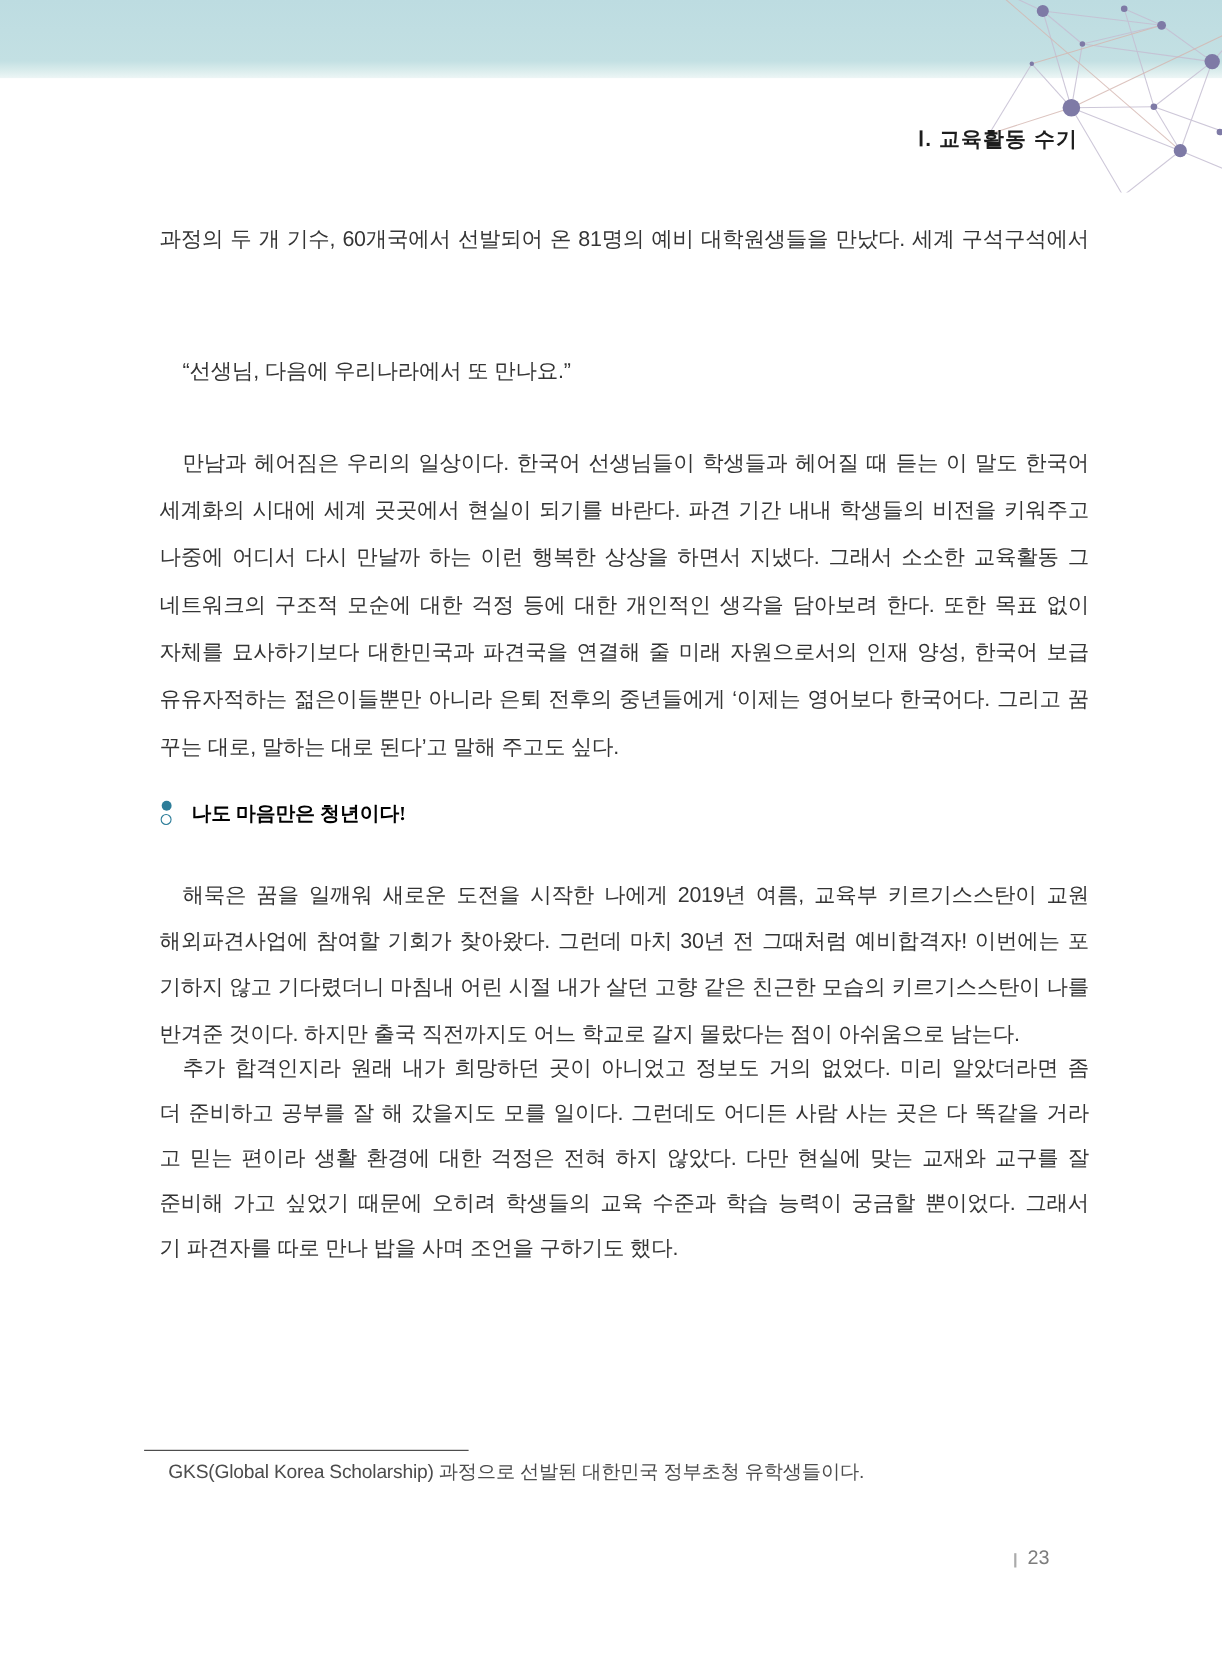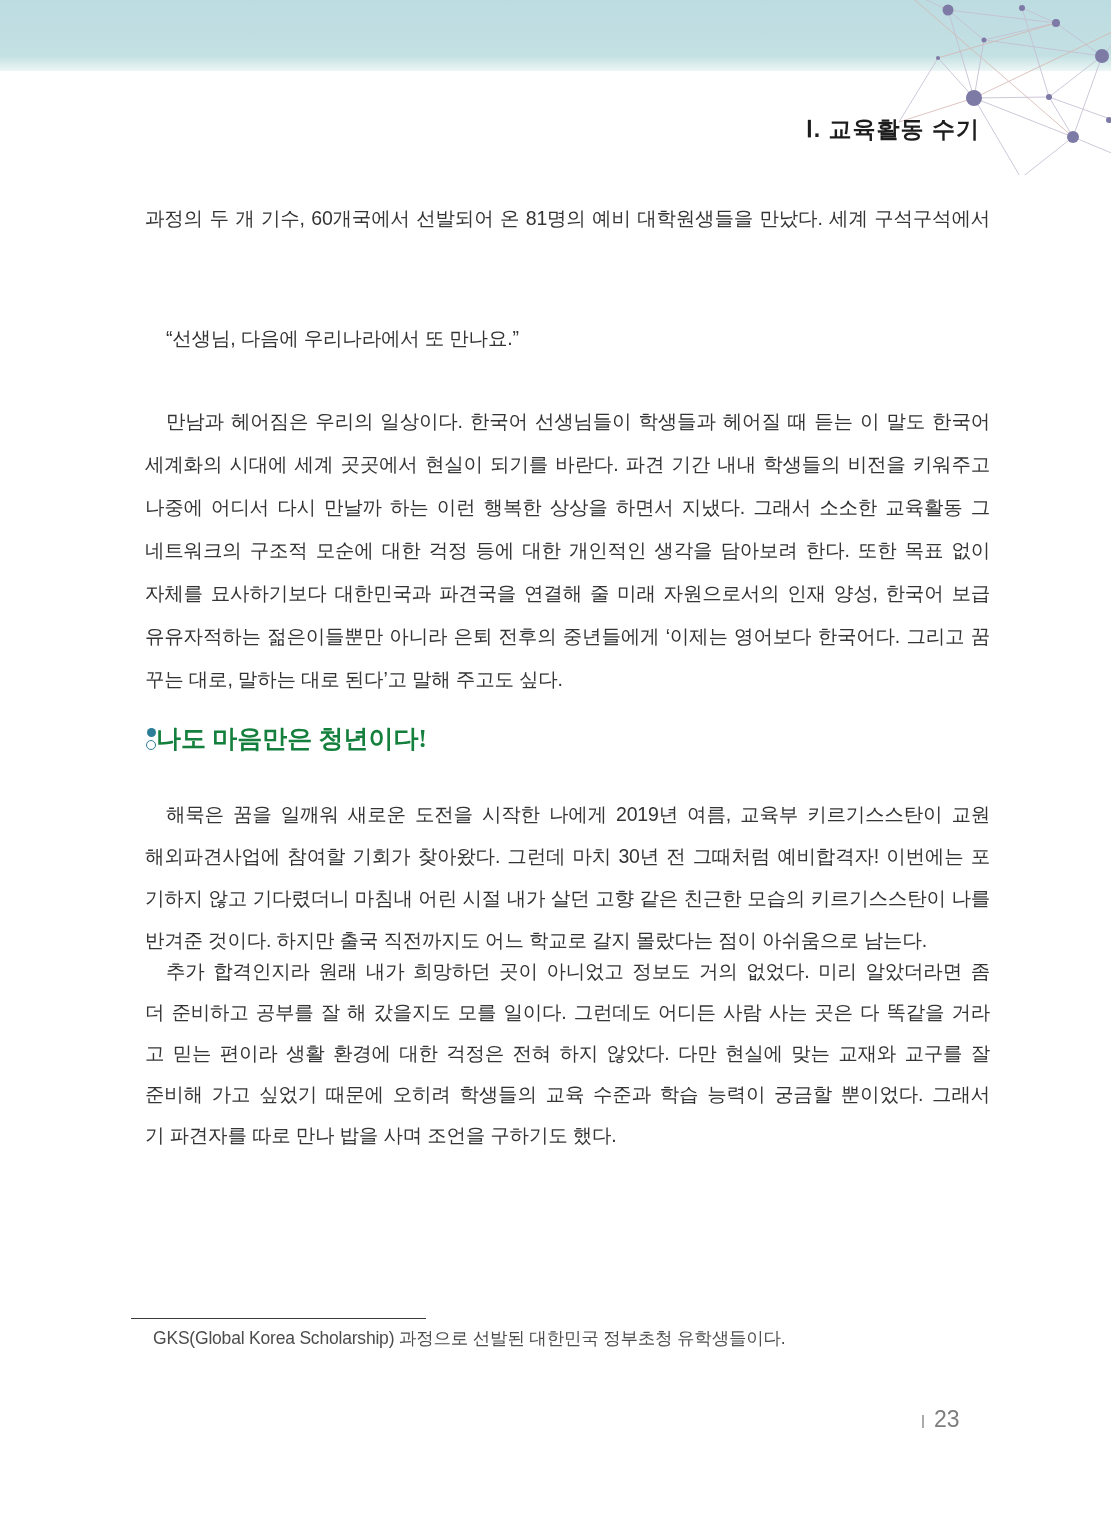--- a/index.html
+++ b/index.html
@@ -13,21 +13,21 @@
   
   .band{
     position:absolute;left:0;top:0;width:1111px;height:71px;
     background:linear-gradient(180deg,#bddce1 0%,#c3e0e3 78%,#d9ecec 90%,#edf6f6 100%);
   }
   
   .net{position:absolute;top:0;right:0;width:270px;height:175px;}
   
   .running-head{
     position:absolute;top:114px;right:131px;
-    font-size:23px;font-weight:700;color:#1d1d1d;letter-spacing:1px;
+    font-size:19px;font-weight:700;color:#1d1d1d;letter-spacing:1px;
   }
   
   .content{
     position:absolute;left:133px;width:845px;
     font-size:19.5px;color:#343434;letter-spacing:-0.2px;
   }
   .ln{
     height:43px;line-height:43px;white-space:nowrap;
     text-align:left;
   }
@@ -50,40 +50,41 @@
   .blk-p4 .ln.just{height:41px;}
   
   .section-heading{
     position:absolute;left:146px;top:722px;
     display:flex;align-items:flex-start;
   }
   .bullet{display:flex;flex-direction:column;align-items:center;margin-top:6px;}
   .dot-filled{width:9px;height:9px;border-radius:50%;background:#2d7d99;}
   .dot-open{width:8px;height:8px;border-radius:50%;border:1.5px solid #2d7d99;margin-top:3px;background:transparent;}
   .heading-text{
+    margin-left:18px;
     font-family:"Liberation Serif", serif;
-    font-weight:700;font-size:25px;color:#15803d;line-height:34px;
+    font-weight:700;font-size:18px;color:#000000;line-height:34px;
     letter-spacing:0px;
   }
   
   .footnote-rule{
     position:absolute;left:131px;top:1318px;width:295px;height:0;
     border-top:1.5px solid #3a3a3a;
   }
   .footnote-text{
     position:absolute;left:153px;top:1326px;width:740px;
     font-size:17.5px;color:#4c4c4c;line-height:24px;letter-spacing:-0.2px;
   }
   
   .page-number{
     position:absolute;left:922px;top:1406px;
     display:flex;align-items:center;
   }
   .pn-bar{width:2px;height:13px;background:#ababab;margin-right:10px;margin-top:3px;}
-  .pn-num{font-size:23px;color:#7d7d7d;}
+  .pn-num{font-size:18px;color:#7d7d7d;}
 </style>
 </head>
 <body>
 
 <div class="page">
 
   <div class="band"></div>
 
   <svg class="net" viewBox="0 0 270 175" aria-hidden="true">
     <g stroke="#c5bed2" stroke-width="1" fill="none" opacity="0.85">

